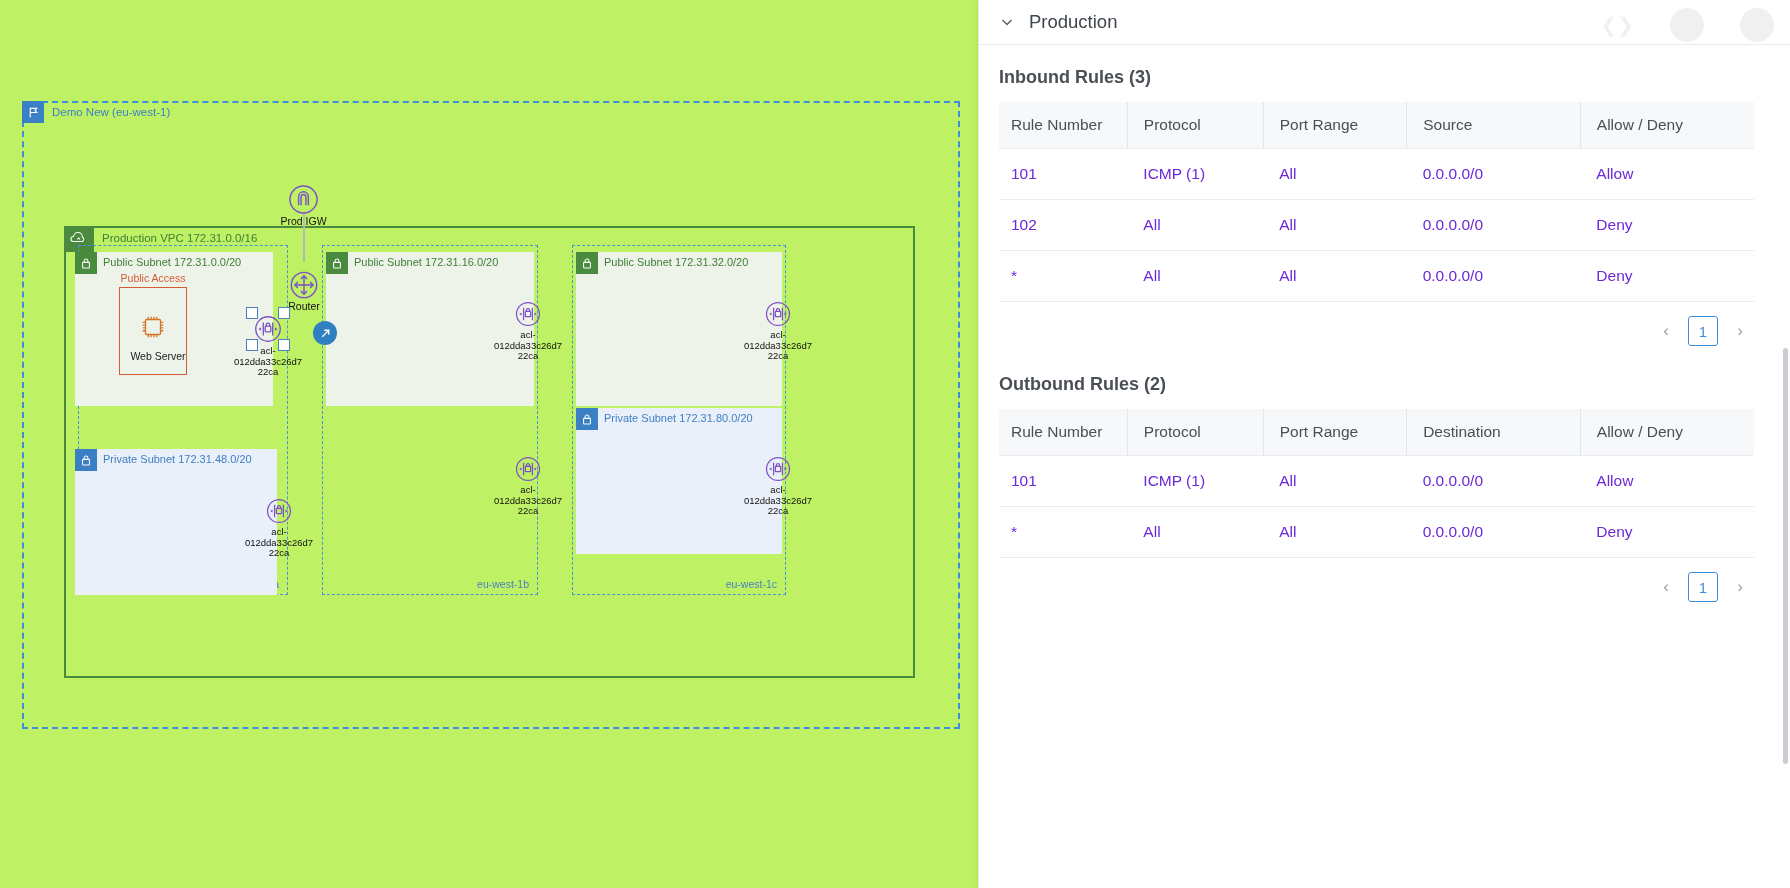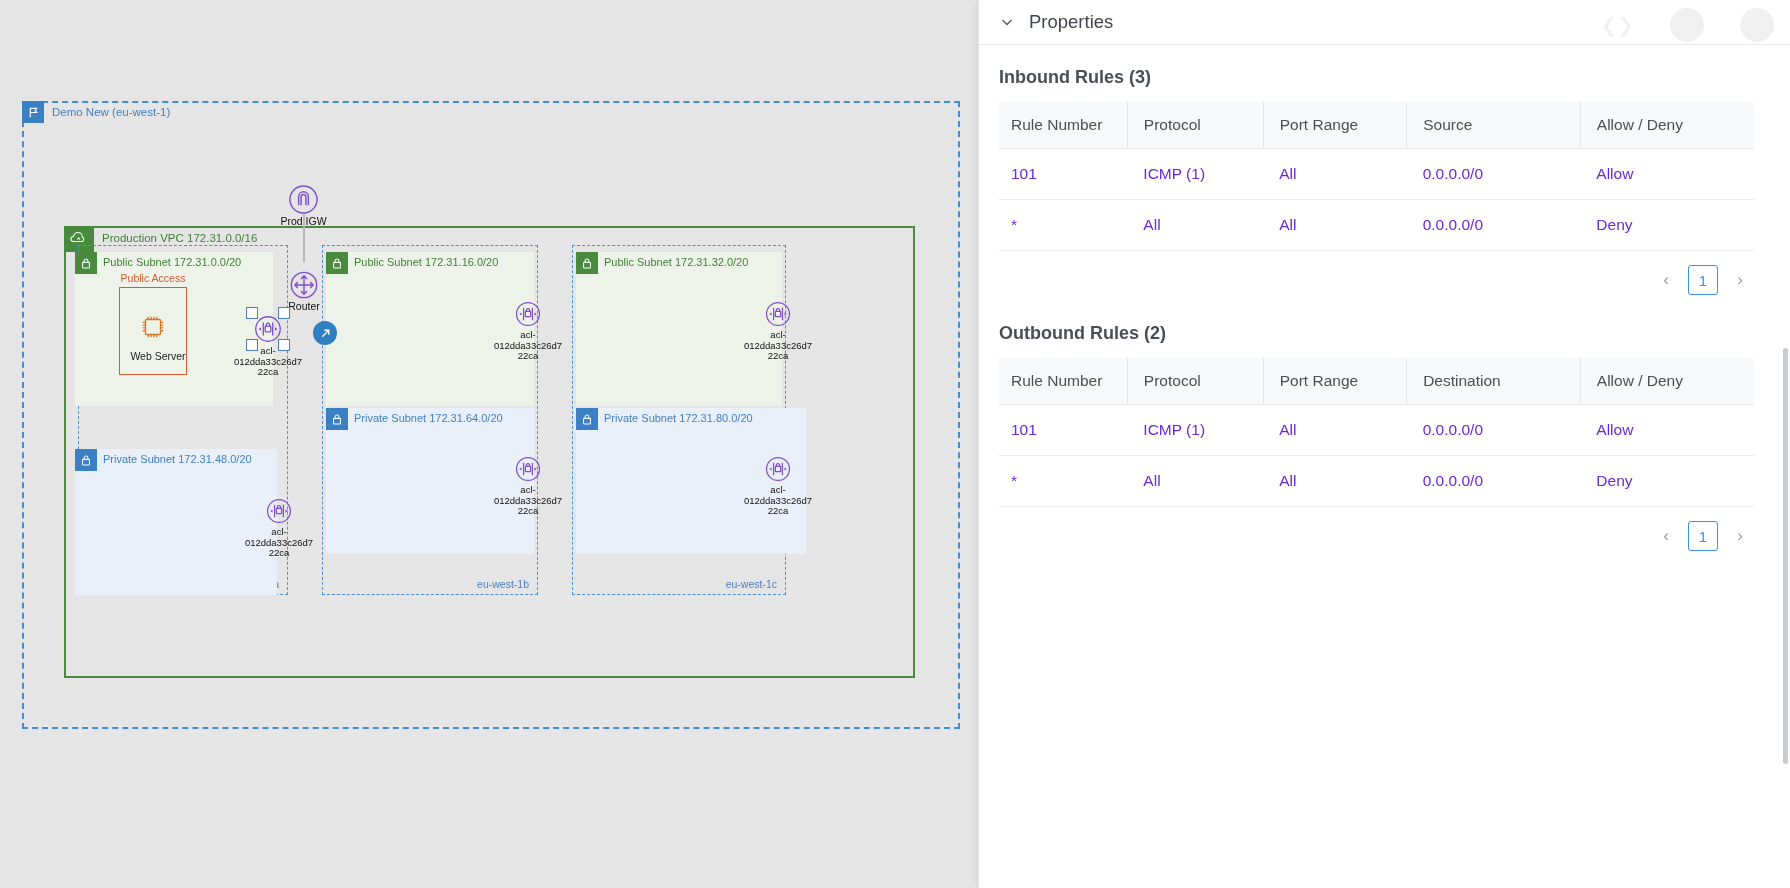--- a/index.html
+++ b/index.html
@@ -8,21 +8,21 @@
     background: #ffffff;
     font-family: "Liberation Sans", sans-serif;
     overflow: hidden;
   }
   #app { position: relative; width: 1790px; height: 888px; display: flex; }
 
   
   .canvas {
     position: relative;
     width: 978px; height: 888px;
-    background: #e5e5e5;
+    background: #bef264;
     flex: none;
   }
 
   
   .region {
     position: absolute;
     left: 22px; top: 101px;
     width: 938px; height: 628px;
     border: 2px dashed #3f8ddd;
     background: transparent;
@@ -276,42 +276,32 @@
     <div class="subnet public" style="left:326px; top:252px; width:208px; height:154px;">
       <div class="subnet-box"></div>
       <div class="subnet-badge">
         <svg width="12" height="13" viewBox="0 0 14 15" fill="none" stroke="#ffffff" stroke-width="1.2">
           <rect x="3" y="6.2" width="8" height="6.6" rx="0.8"></rect>
           <path d="M4.8 6.2V4.4a2.2 2.2 0 0 1 4.4 0v1.8"></path>
         </svg>
       </div>
       <div class="subnet-label">Public Subnet 172.31.16.0/20</div>
     </div>
-    <div class="subnet private" style="left:326px; top:408px; width:208px; height:146px;">
-      <div class="subnet-box"></div>
-      <div class="subnet-badge">
-        <svg width="12" height="13" viewBox="0 0 14 15" fill="none" stroke="#ffffff" stroke-width="1.2">
-          <rect x="3" y="6.2" width="8" height="6.6" rx="0.8"></rect>
-          <path d="M4.8 6.2V4.4a2.2 2.2 0 0 1 4.4 0v1.8"></path>
-        </svg>
-      </div>
-      <div class="subnet-label">Private Subnet 172.31.64.0/20</div>
-    </div>
 
     <div class="subnet public" style="left:576px; top:252px; width:206px; height:154px;">
       <div class="subnet-box"></div>
       <div class="subnet-badge">
         <svg width="12" height="13" viewBox="0 0 14 15" fill="none" stroke="#ffffff" stroke-width="1.2">
           <rect x="3" y="6.2" width="8" height="6.6" rx="0.8"></rect>
           <path d="M4.8 6.2V4.4a2.2 2.2 0 0 1 4.4 0v1.8"></path>
         </svg>
       </div>
       <div class="subnet-label">Public Subnet 172.31.32.0/20</div>
     </div>
-    <div class="subnet private" style="left:576px; top:408px; width:230px; height:146px;">
+    <div class="subnet private" style="left:576px; top:408px; width:206px; height:146px;">
       <div class="subnet-box"></div>
       <div class="subnet-badge">
         <svg width="12" height="13" viewBox="0 0 14 15" fill="none" stroke="#ffffff" stroke-width="1.2">
           <rect x="3" y="6.2" width="8" height="6.6" rx="0.8"></rect>
           <path d="M4.8 6.2V4.4a2.2 2.2 0 0 1 4.4 0v1.8"></path>
         </svg>
       </div>
       <div class="subnet-label">Private Subnet 172.31.80.0/20</div>
     </div>
 
@@ -460,21 +450,21 @@
       <span class="ghost-circle"></span>
       <span class="ghost-circle"></span>
     </div>
 
     <div class="panel-header">
       <span class="chev">
         <svg width="16" height="16" viewBox="0 0 16 16" fill="none" stroke="#5a6066" stroke-width="1.5">
           <path d="M3.5 6l4.5 4.5L12.5 6"></path>
         </svg>
       </span>
-      <span class="panel-title">Properties</span>
+      <span class="panel-title">Production</span>
     </div>
 
     <div class="panel-body">
 
       <div class="section">
         <div class="section-title">Inbound Rules (3)</div>
         <table class="rules">
           <thead>
             <tr>
               <th style="width:17%">Rule Number</th>
@@ -486,20 +476,27 @@
           </thead>
           <tbody>
             <tr>
               <td>101</td>
               <td>ICMP (1)</td>
               <td>All</td>
               <td>0.0.0.0/0</td>
               <td class="c-allow">Allow</td>
             </tr>
             <tr>
+              <td>102</td>
+              <td>All</td>
+              <td>All</td>
+              <td>0.0.0.0/0</td>
+              <td class="c-deny">Deny</td>
+            </tr>
+            <tr>
               <td>*</td>
               <td>All</td>
               <td>All</td>
               <td>0.0.0.0/0</td>
               <td class="c-deny">Deny</td>
             </tr>
           </tbody>
         </table>
       </div>
       <div class="divider-row"></div>

